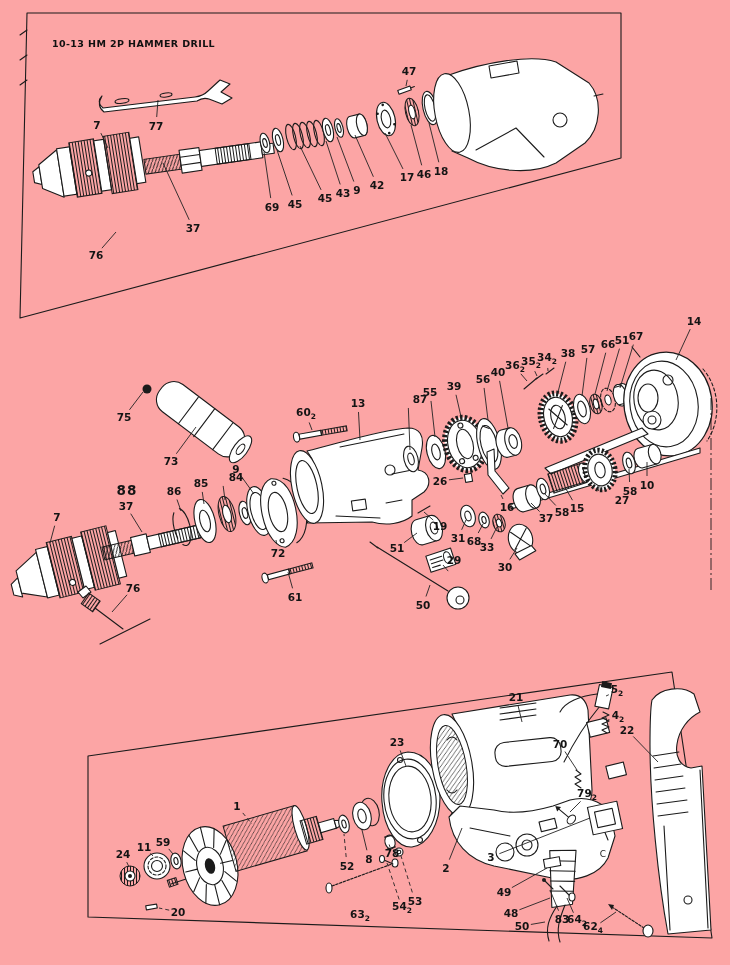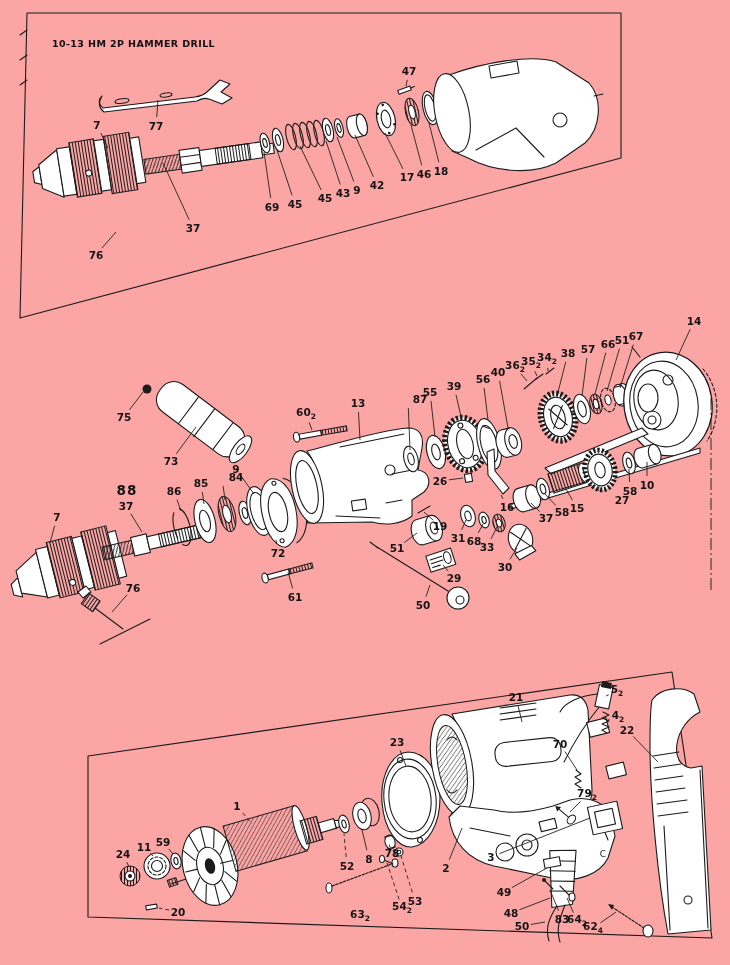--- a/index.html
+++ b/index.html
@@ -596,21 +596,21 @@
       <div class="lbl" style="left: 622px; top: 340px;"><span>51</span></div>
       <div class="lbl" style="left: 636px; top: 336px;"><span>67</span></div>
       <div class="lbl" style="left: 694px; top: 321px;"><span>14</span></div>
       <div class="lbl" style="left: 440px; top: 481px;"><span>26</span></div>
       <div class="lbl" style="left: 440px; top: 526px;"><span>19</span></div>
       <div class="lbl" style="left: 397px; top: 548px;"><span>51</span></div>
       <div class="lbl" style="left: 458px; top: 538px;"><span>31</span></div>
       <div class="lbl" style="left: 474px; top: 541px;"><span>68</span></div>
       <div class="lbl" style="left: 487px; top: 547px;"><span>33</span></div>
       <div class="lbl" style="left: 505px; top: 567px;"><span>30</span></div>
-      <div class="lbl" style="left: 454px; top: 578px;"><span>29</span></div>
+      <div class="lbl" style="left: 454px; top: 560px;"><span>29</span></div>
       <div class="lbl" style="left: 423px; top: 605px;"><span>50</span></div>
       <div class="lbl" style="left: 507px; top: 507px;"><span>16</span></div>
       <div class="lbl" style="left: 546px; top: 518px;"><span>37</span></div>
       <div class="lbl" style="left: 562px; top: 512px;"><span>58</span></div>
       <div class="lbl" style="left: 577px; top: 508px;"><span>15</span></div>
       <div class="lbl" style="left: 598px; top: 500px; margin-left: 24px;"><span>27</span></div>
       <div class="lbl" style="left: 630px; top: 491px;"><span>58</span></div>
       <div class="lbl" style="left: 647px; top: 485px;"><span>10</span></div>
       <div class="lbl" style="left: 516px; top: 697px;"><span>21</span></div>
       <div class="lbl" style="left: 397px; top: 742px;"><span>23</span></div>

